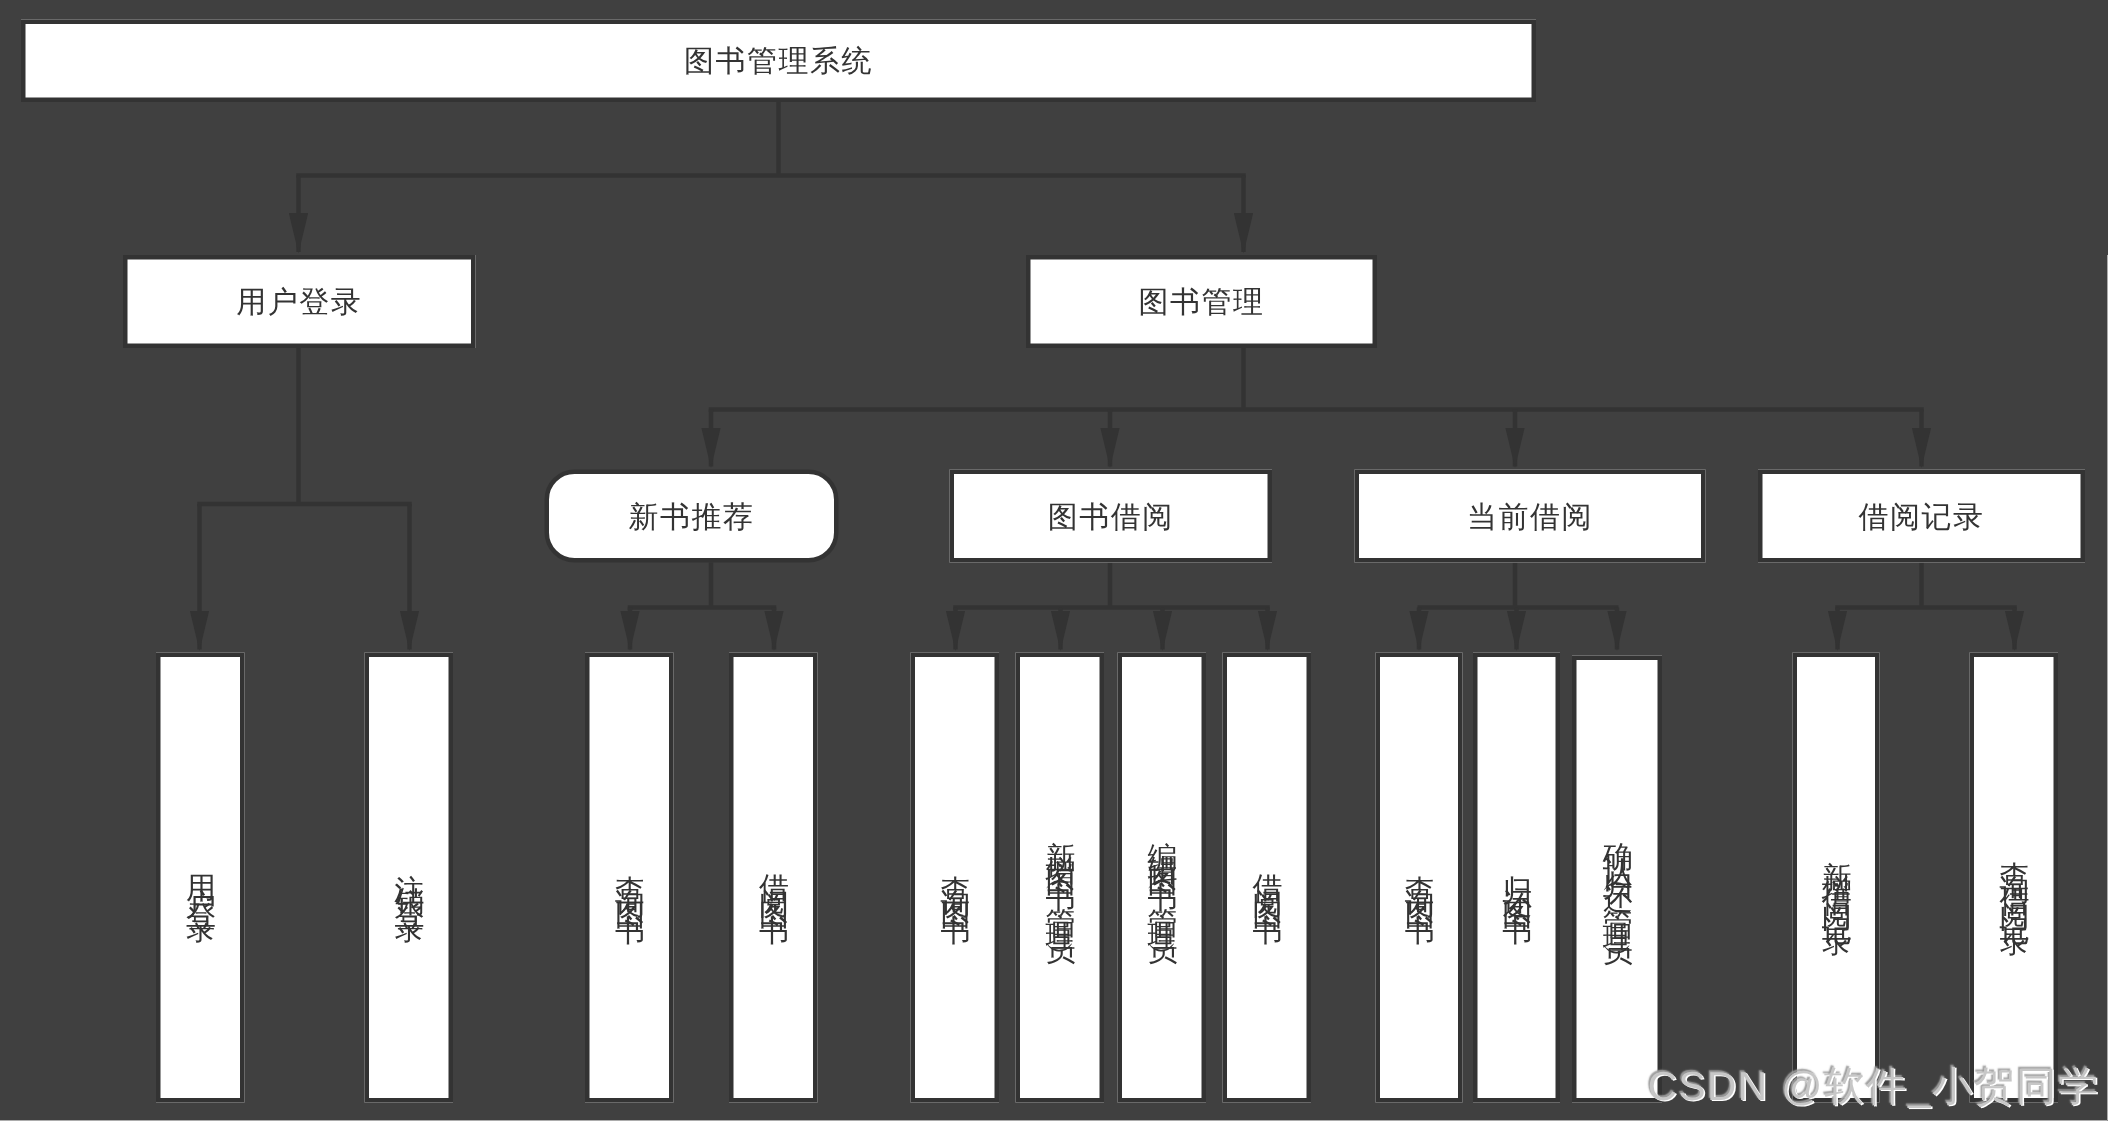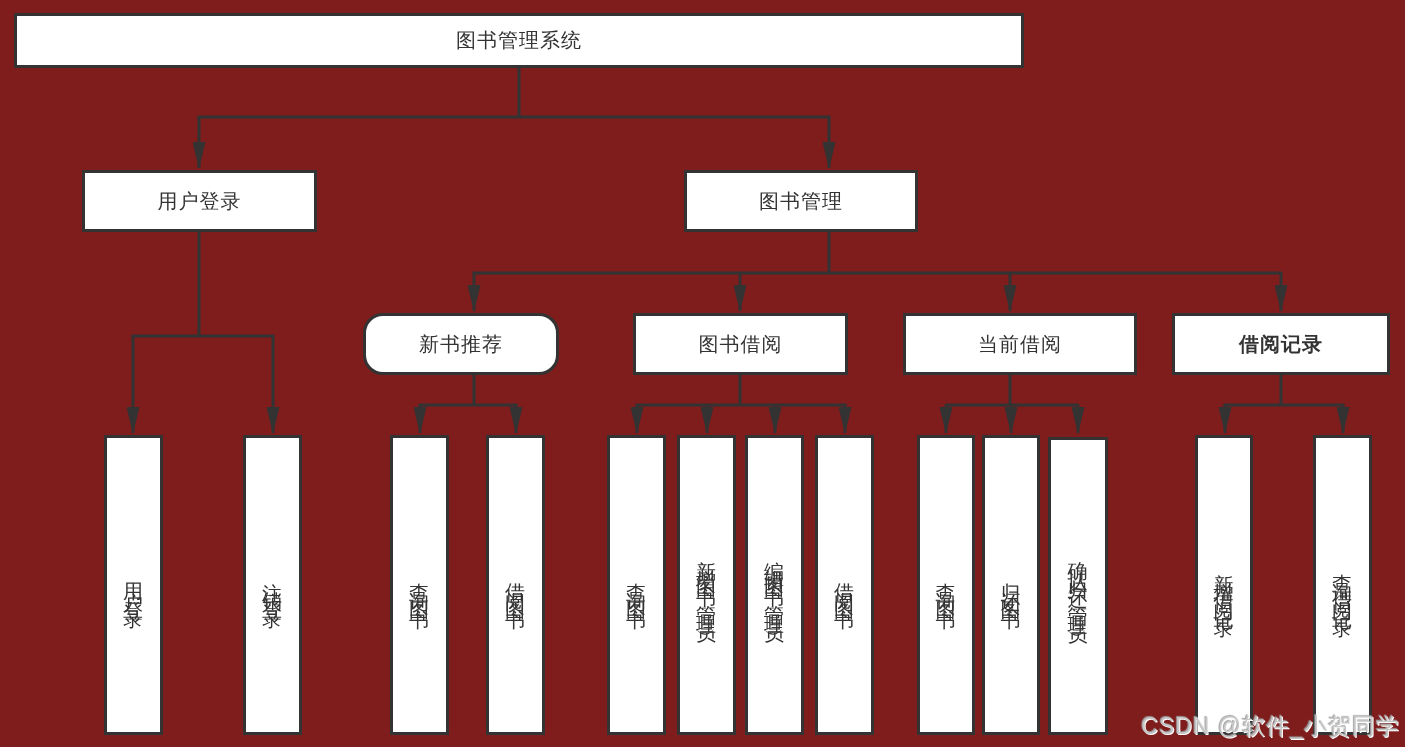--- a/index.html
+++ b/index.html
@@ -1,32 +1,32 @@
 <!DOCTYPE html>
 <html><head>
 <meta charset="utf-8">
 <style>
   html,body{margin:0;padding:0;background:#ffffff;}
   .canvas{
-    position:relative;width:1405px;height:747px;background:#7f1d1d;overflow:hidden;
+    position:relative;width:1405px;height:747px;background:#404040;overflow:hidden;
     font-family:"Liberation Sans","DejaVu Sans",sans-serif;color:#333333;
   }
   .wires{position:absolute;left:0;top:0;width:1405px;height:747px;z-index:1;}
   .box{
     position:absolute;box-sizing:border-box;background:#ffffff;border:3px solid #333333;
     display:flex;align-items:center;justify-content:center;z-index:2;
   }
   .hbox{font-size:20px;letter-spacing:1px;}
   .vbox{
     writing-mode:vertical-rl;text-orientation:upright;
     font-size:20px;letter-spacing:9px;line-height:1;
   }
   .watermark{
     position:absolute;right:5px;bottom:5px;z-index:3;
-    font-size:23px;letter-spacing:1px;color:#c7c7c7;
+    font-size:27px;letter-spacing:1px;color:#c7c7c7;
     text-shadow:1px 1px 0 #ffffff,-1px -1px 1px #9e9e9e;
     white-space:nowrap;
   }
 </style>
 </head>
 <body>
 
 <div class="canvas">
 
   <svg class="wires" viewBox="0 0 1405 747" xmlns="http://www.w3.org/2000/svg">
@@ -85,21 +85,21 @@
 
   <div class="box hbox" style="left:363px;top:313px;width:196px;height:62px;border-radius:20px;">
     <span>新书推荐</span>
   </div>
   <div class="box hbox" style="left:633px;top:313px;width:215px;height:62px;text-align:center;">
     <span>图书借阅</span>
   </div>
   <div class="box hbox" style="left:903px;top:313px;width:234px;height:62px;">
     <span>当前借阅</span>
   </div>
-  <div class="box hbox" style="left:1172px;top:313px;width:218px;height:62px;font-weight:bold;">
+  <div class="box hbox" style="left:1172px;top:313px;width:218px;height:62px;">
     <span>借阅记录</span>
   </div>
 
   <div class="box vbox" style="left:104px;top:435px;width:59px;height:300px;">
     <span>用户登录</span>
   </div>
   <div class="box vbox" style="left:243px;top:435px;width:59px;height:300px;">
     <span>注销登录</span>
   </div>
 

